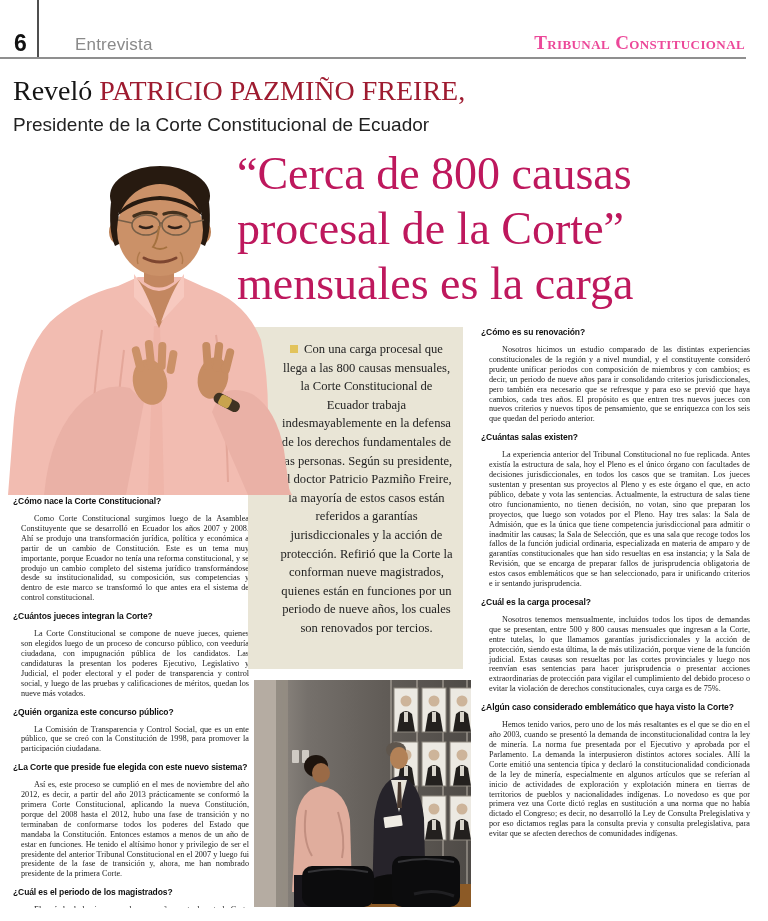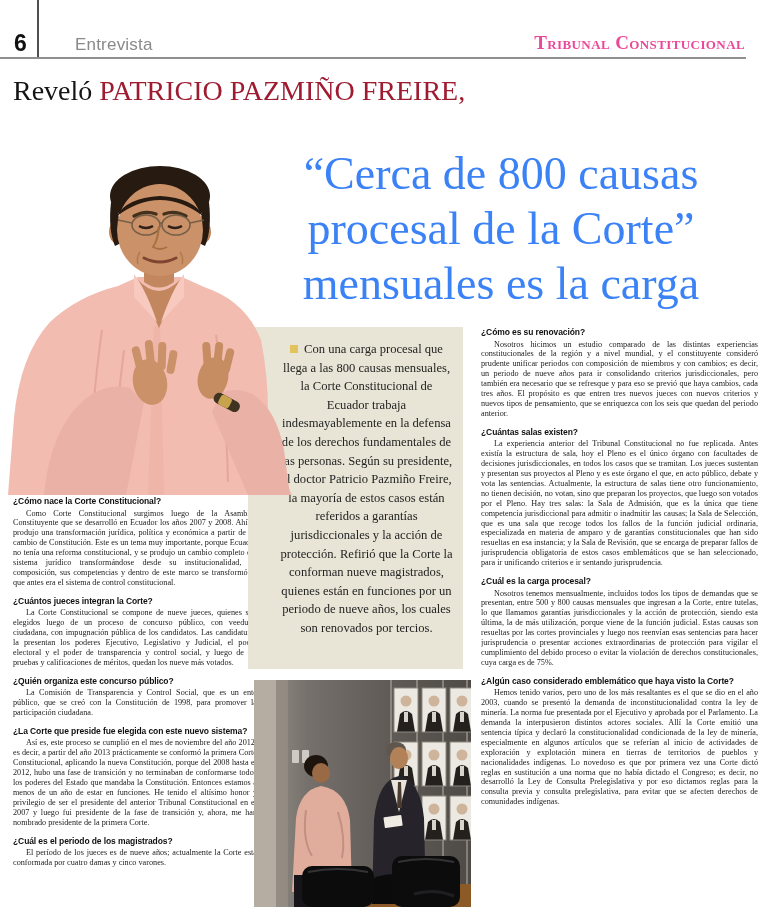--- a/index.html
+++ b/index.html
@@ -17,53 +17,54 @@
   .publication{position:absolute;right:23px;top:32px;font-family:"Liberation Serif",serif;
     font-variant:small-caps;font-weight:700;font-size:19px;color:#ec4899;letter-spacing:.4px;}
   .header-rule{position:absolute;left:0;top:57px;width:746px;height:2px;background:#8f8f8f;}
   
   .headline{position:absolute;left:13px;top:76px;font-size:28px;line-height:30px;white-space:nowrap;}
   .headline .kicker{color:#151515;text-align:center;}
   .headline .name{color:#9e1b30;}
   .subtitle{position:absolute;left:13px;top:114px;font-family:"Liberation Sans",sans-serif;
     font-size:19px;color:#222;}
   
-  .pull-quote{position:absolute;left:237px;top:146px;width:528px;color:#3b82f6;
-    font-size:46px;line-height:55px;z-index:4;text-align:center;}
+  .pull-quote{position:absolute;left:237px;top:146px;width:528px;color:#be185d;
+    font-size:46px;line-height:55px;z-index:4;}
   
   .main-photo{position:absolute;left:0;top:150px;width:300px;height:345px;z-index:3;}
   .secondary-photo{position:absolute;left:254px;top:680px;width:217px;height:227px;z-index:2;}
   .main-photo svg,.secondary-photo svg{display:block;}
   
   .intro-box{position:absolute;left:248px;top:327px;width:215px;height:342px;
     background:#e9e5d6;z-index:1;box-sizing:border-box;
     padding:13px 10px 0 32px;}
   .intro-text{font-size:12.6px;line-height:18.6px;text-align:center;color:#232323;}
   .bullet-sq{display:inline-block;width:8px;height:8px;background:#e2c35c;margin-right:6px;}
   
   .col{position:absolute;overflow:hidden;}
   .col-left{left:13px;top:496px;width:244px;height:412px;}
   .col-right{left:481px;top:327px;width:277px;height:581px;}
   .question{font-family:"Liberation Sans",sans-serif;font-size:8.5px;font-weight:700;
     color:#101010;margin:8px 0 2.5px 0;letter-spacing:-.1px;}
   .qa:first-child .question{margin-top:0;}
-  .answer{font-size:8.2px;line-height:9.9px;text-align:justify;text-indent:13px;margin:0;color:#1b1b1b;}
+  .answer{font-size:8.2px;line-height:9.9px;text-align:justify;text-indent:13px;margin:8px;color:#1b1b1b;}
 </style>
 </head>
 <body>
 
 <div class="page">
 
   <div class="page-number">6</div>
   <div class="header-vline"></div>
   <div class="section-label">Entrevista</div>
   <div class="publication">Tribunal Constitucional</div>
   <div class="header-rule"></div>
 
   <div class="headline"><span class="kicker">Reveló </span><span class="name">PATRICIO PAZMIÑO FREIRE,</span></div>
+  <div class="subtitle">Presidente de la Corte Constitucional de Ecuador</div>
 
   <div class="pull-quote">
     <div>“Cerca de 800 causas</div>
     <div>procesal de la Corte”</div>
     <div>mensuales es la carga</div>
   </div>
 
   <figure class="main-photo" style="margin:0;">
     <svg viewBox="0 0 300 345" width="300" height="345">
 

